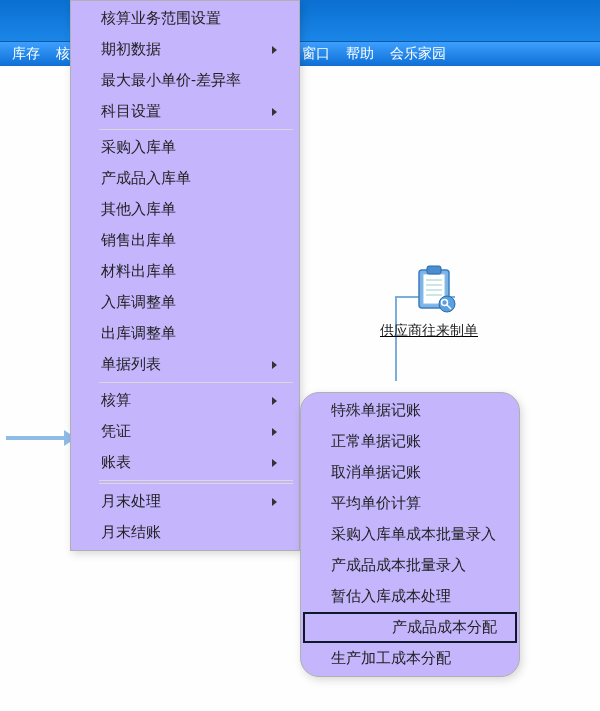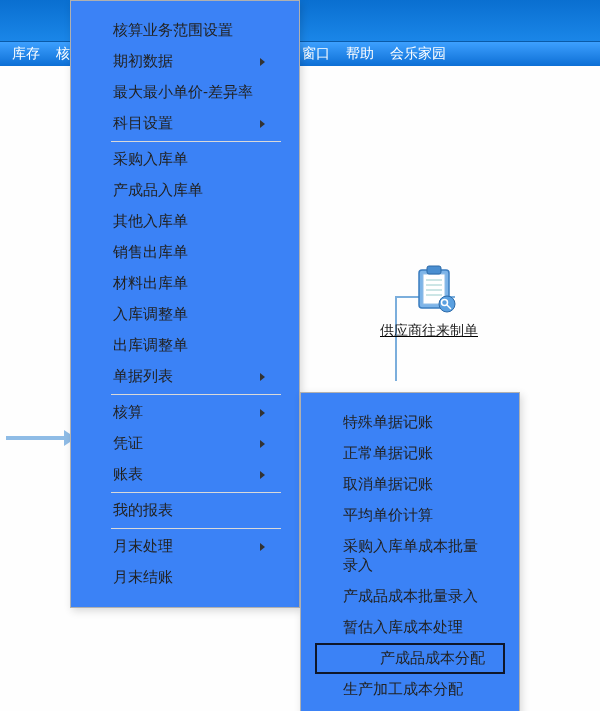--- a/index.html
+++ b/index.html
@@ -78,34 +78,35 @@
     left: 400px;
     top: 198px;
     width: 70px;
     text-align: center;
     text-decoration: underline;
   }
   .doc-icon svg { display: block; margin: 0 auto 6px auto; }
   .doc-icon .lbl { font-size: 14px; color: #222; white-space: nowrap; margin-left:-20px;}
   .menu, .submenu {
     position: absolute;
-    background: #3b82f6;
+    background: #c4b5fd;
     border: 1px solid #b0b0b0;
     box-shadow: 2px 3px 8px rgba(0,0,0,0.15);
-    padding: 14px;
+    padding: 2px;
   }
   .menu {
     left: 70px;
     top: 0px;
     width: 230px;
   }
   .submenu {
     left: 300px;
     top: 392px;
     width: 220px;
+    border-radius: 19px;
   }
   .menu-item, .sub-item {
     display: flex;
     align-items: center;
     padding: 6px 20px 6px 28px;
     cursor: pointer;
     color: #222;
     font-size: 15px;
     position: relative;
   }
@@ -213,23 +214,20 @@
     </div>
     <div class="menu-item">
       <span>凭证</span>
       <span class="arrow-r"></span>
     </div>
     <div class="menu-item">
       <span>账表</span>
       <span class="arrow-r"></span>
     </div>
     <div class="divider"></div>
-    <div class="menu-item">
-      <span>我的报表</span>
-    </div>
     <div class="divider"></div>
     <div class="menu-item">
       <span>月末处理</span>
       <span class="arrow-r"></span>
     </div>
     <div class="menu-item">
       <span>月末结账</span>
     </div>
   </div>
 <div class="submenu" id="sub-menu">

